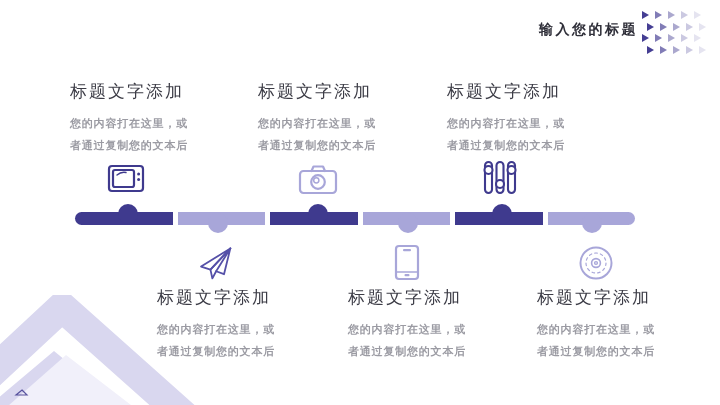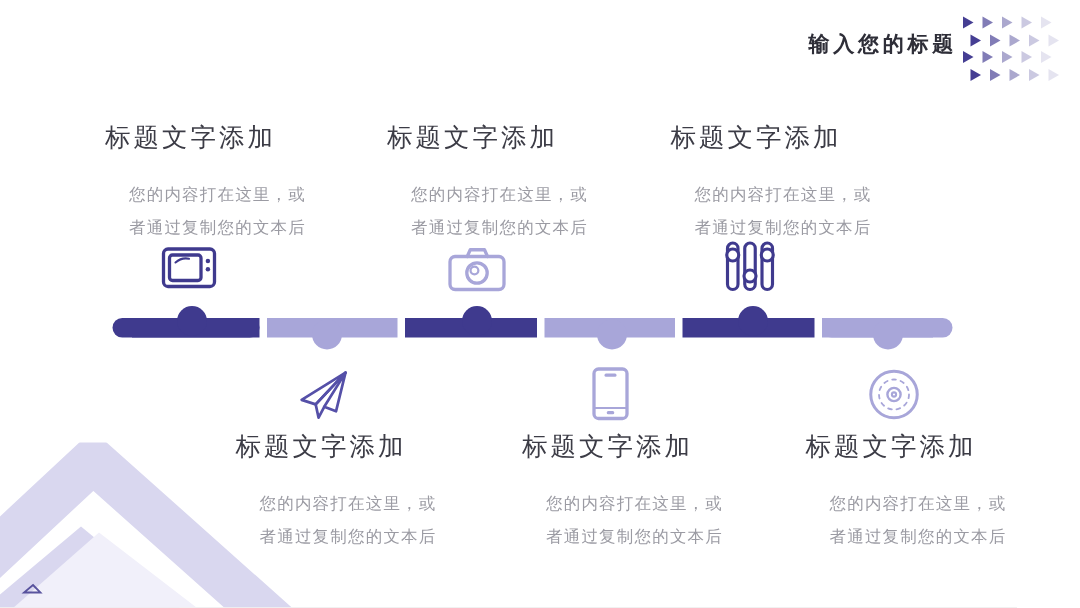--- a/index.html
+++ b/index.html
@@ -18,21 +18,21 @@
     border-left:7px solid var(--tri-dark);
     border-top:4.5px solid transparent;border-bottom:4.5px solid transparent;
   }
   
   .text-col{position:absolute;width:190px;}
   .text-col h3{
     margin:0 0 9px 0;font-size:17px;font-weight:normal;
     letter-spacing:2px;color:var(--heading-text);
   }
   .text-col p{
-    margin:16px;font-size:11px;line-height:22px;letter-spacing:0.8px;color:var(--body-text);
+    margin:0;font-size:11px;line-height:22px;letter-spacing:0.8px;color:var(--body-text);font-weight:bold;
   }
   .col-t0{left:70px;top:80px;}  .col-t1{left:258px;top:80px;}  .col-t2{left:447px;top:80px;}
   .col-b0{left:157px;top:286px;}.col-b1{left:348px;top:286px;}.col-b2{left:537px;top:286px;}
   
   .icon-slot{position:absolute;transform:translateX(-50%);}
   .slot-t0{left:127px;top:162px;} .slot-t1{left:318px;top:163px;} .slot-t2{left:500px;top:160px;}
   .slot-b0{left:216px;top:244px;} .slot-b1{left:407px;top:244px;} .slot-b2{left:596px;top:244px;}
   .icon-dark  *{stroke:var(--dark);}
   .icon-mid   *{stroke:var(--mid);}
   .icon-light *{stroke:var(--light);}

